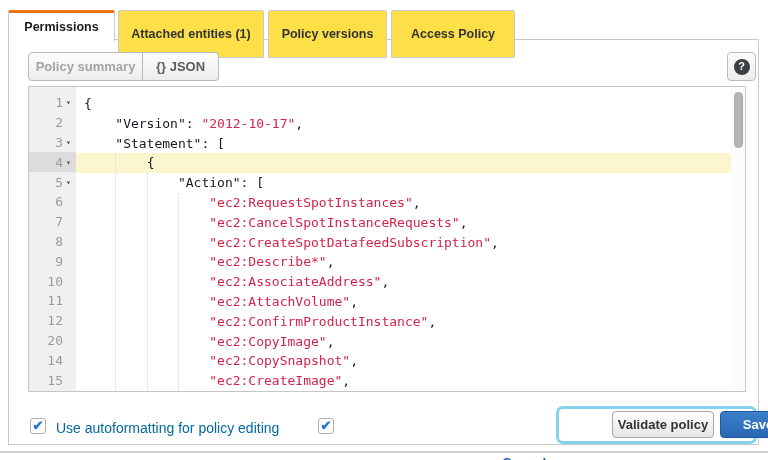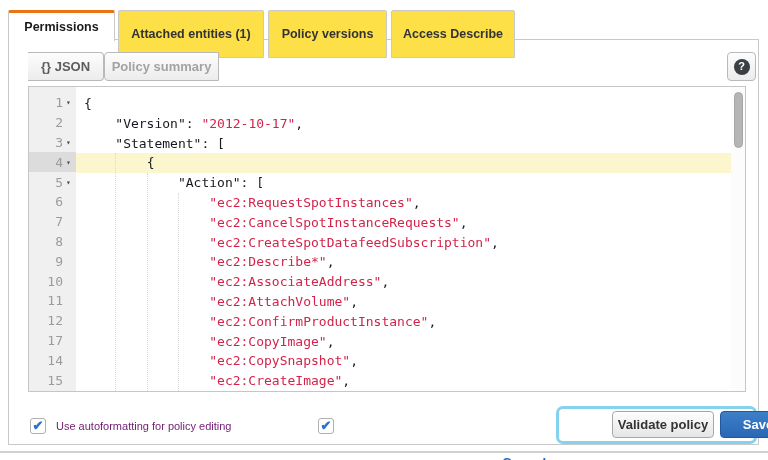--- a/index.html
+++ b/index.html
@@ -59,21 +59,21 @@
   .scrollbar { position:absolute; right:0; top:0; bottom:0; width:14px; background:#fcfcfc; z-index:4; }
   .thumb { position:absolute; right:2px; top:5px; width:9px; height:56px; border-radius:5px;
            background:#b5b5b5; border:1px solid #a6a6a6; }
 
   
   .checkbox { position:absolute; width:16px; height:16px; top:418px; background:#fff;
               border:1px solid #b0b0b0; border-radius:3px; display:flex; align-items:center;
               justify-content:center; cursor:pointer; z-index:6; }
   .checkbox .tick { color:#2f6fd6; font-size:13px; font-weight:bold; line-height:1; margin-top:-2px; }
   .cb1 { left:30px; } .cb2 { left:318px; }
-  .cb-label { position:absolute; top:420px; font-size:11px; color:#701a75; z-index:6; }
+  .cb-label { position:absolute; top:420px; font-size:14px; color:#0369a1; z-index:6; }
   .lbl1 { left:56px; } .lbl2 { left:343px; }
   .cancel-link { position:absolute; left:502px; top:419px; font-size:13.5px; font-weight:bold;
                  color:#2b67c5; cursor:pointer; z-index:6;margin-top:36px; }
   .focus-ring { position:absolute; left:556px; top:406px; width:201px; height:38px;
                 border:3px solid #85d2ee; border-radius:7px; z-index:5; }
   .btn { position:absolute; top:411px; height:27px; border-radius:4px; font-size:13px;
          font-weight:bold; font-family:"Liberation Sans",sans-serif; cursor:pointer; z-index:6;margin-left:48px; }
   .btn-validate { left:564px; width:102px; border:1px solid #a8a8a8; color:#333;
                   background:linear-gradient(#fefefe,#e4e5e7); }
   .btn-save { left:672px; width:76px; border:1px solid #2257a0; color:#fff;
@@ -82,27 +82,27 @@
   .bottom-divider { position:absolute; left:0; top:451px; width:768px; height:2px; background:#d0d0d0; }
 </style>
 </head>
 <body>
 
 <div class="page">
 
   <div class="tab tab1 active">Permissions</div>
   <div class="tab tab2">Attached entities (1)</div>
   <div class="tab tab3">Policy versions</div>
-  <div class="tab tab4">Access Describe</div>
+  <div class="tab tab4">Access Policy</div>
 
   <div class="panel"></div>
 
   <div class="seg-group">
+    <button class="seg-btn seg-left">Policy summary</button>
     <button class="seg-btn seg-right">{} JSON</button>
-    <button class="seg-btn seg-left">Policy summary</button>
   </div>
   <button class="help-btn">
     <span class="help-circle">?</span>
   </button>
 
   <div class="editor">
     <div class="gutter">
         <div class="grow">
           <span class="lnum">1</span>
           <span class="fold">▾</span>
@@ -145,21 +145,21 @@
         </div>
         <div class="grow">
           <span class="lnum">11</span>
           <span class="fold"></span>
         </div>
         <div class="grow">
           <span class="lnum">12</span>
           <span class="fold"></span>
         </div>
         <div class="grow">
-          <span class="lnum">17</span>
+          <span class="lnum">20</span>
           <span class="fold"></span>
         </div>
         <div class="grow">
           <span class="lnum">14</span>
           <span class="fold"></span>
         </div>
         <div class="grow">
           <span class="lnum">15</span>
           <span class="fold"></span>
         </div>

